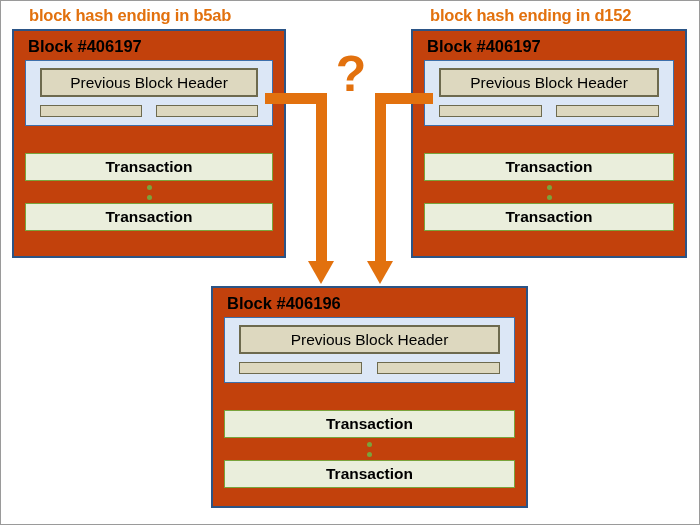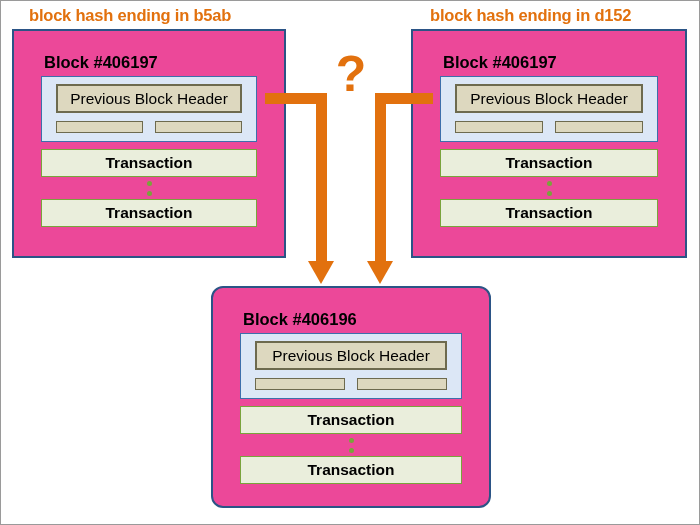--- a/index.html
+++ b/index.html
@@ -28,28 +28,28 @@
     color: #e2710e;
     letter-spacing: -0.2px;
     white-space: nowrap;
   }
   #label-left  { left: 28px;  top: 5px; }
   #label-right { left: 417px; top: 5px; margin-left: 12px; }
 
   
   .block {
     position: absolute;
-    background: #ec4899;
+    background: #c2410c;
     border: 2px solid #2b5486;
     box-sizing: border-box;
-    padding: 16px;
+    padding: 0;
   }
   #block-left   { left: 11px;  top: 28px;  width: 274px; height: 229px; }
   #block-right  { left: 410px; top: 28px;  width: 276px; height: 229px; }
-  #block-bottom { left: 210px; top: 285px; width: 280px; height: 222px; border-radius: 12px; }
+  #block-bottom { left: 210px; top: 285px; width: 317px; height: 222px; }
 
   .block-title {
     font-size: 16.5px;
     font-weight: bold;
     color: #000000;
     margin: 6px 0 4px 14px;
     white-space: nowrap;
   }
 
   
@@ -83,21 +83,21 @@
   }
   .small-box {
     background: #ddd8bf;
     border: 1.5px solid #6d6a4e;
     box-sizing: border-box;
     height: 12px;
     width: 47%;
   }
 
   
-  .tx-area { margin: 7px 11px 0 11px; }
+  .tx-area { margin: 27px 11px 0 11px; }
   .tx-box {
     background: #eaeedc;
     border: 1.5px solid #7aa33c;
     box-sizing: border-box;
     height: 28px;
     display: flex;
     align-items: center;
     justify-content: center;
   }
   .tx-box span {

